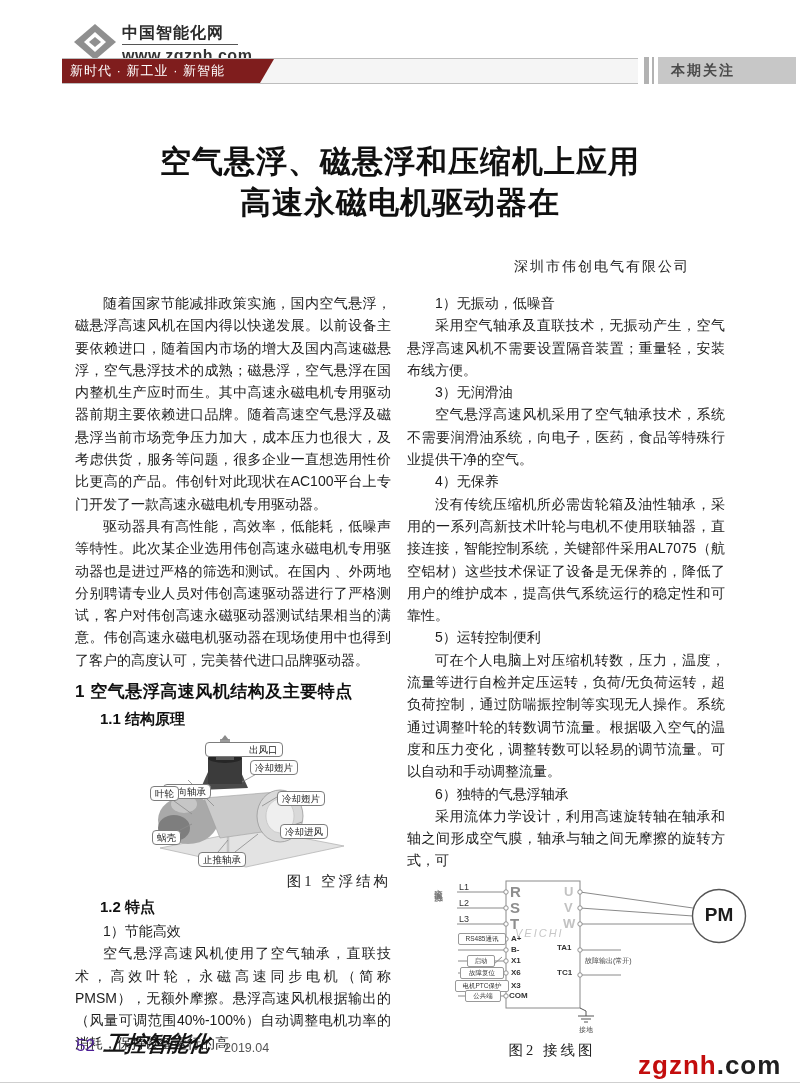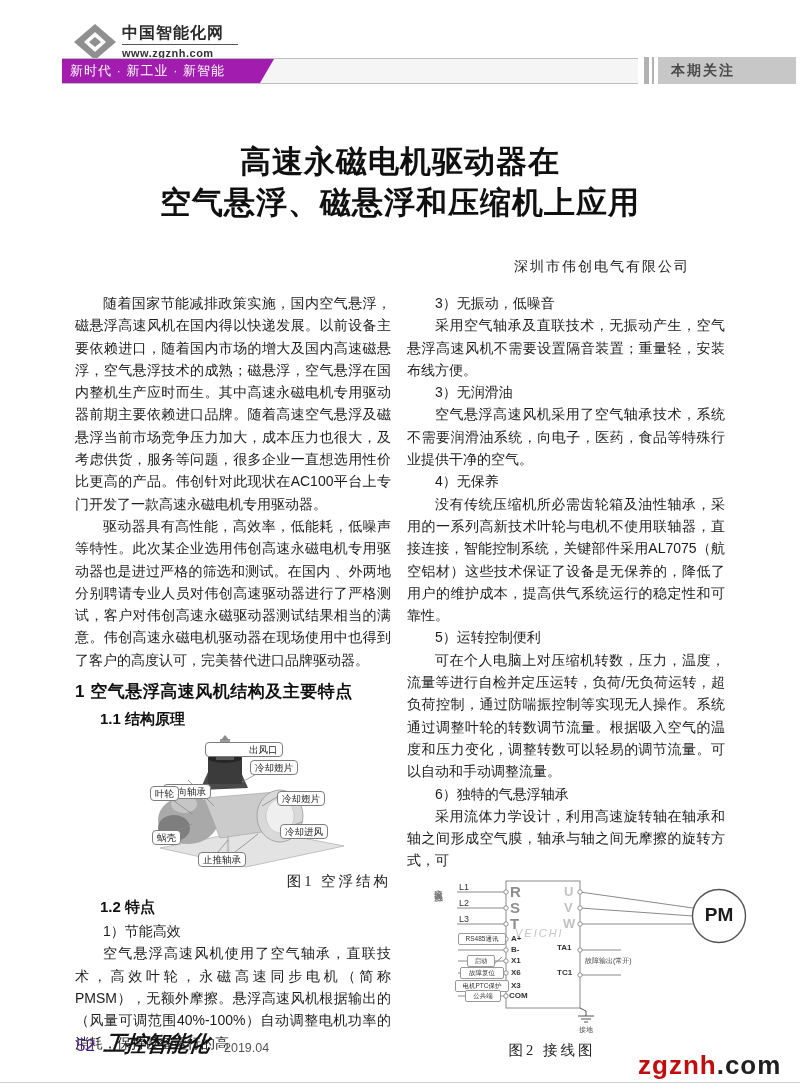--- a/index.html
+++ b/index.html
@@ -12,25 +12,25 @@
 
   
   .logo-mark { position:absolute; left:74px; top:24px; width:42px; height:36px; background:#8f8f8f;
     clip-path:polygon(50% 0,100% 50%,50% 100%,0 50%); }
   .logo-mark-inner { position:absolute; left:84px; top:32px; width:22px; height:20px; background:#ffffff;
     clip-path:polygon(50% 0,100% 50%,50% 100%,0 50%); }
   .logo-mark-stripe { position:absolute; left:89px; top:37px; width:12px; height:10px; background:#8f8f8f;
     clip-path:polygon(50% 0,100% 50%,50% 100%,0 50%); }
   .site-name { position:absolute; left:122px; top:23px; font-size:16px; font-weight:bold; color:#2b2b2b; letter-spacing:1px; }
   .site-rule { position:absolute; left:122px; top:44px; width:116px; height:1px; background:#555; }
-  .site-url  { position:absolute; left:122px; top:47px; font-size:11px; font-weight:bold; color:#333; letter-spacing:.5px; }
+  .site-url  { position:absolute; left:122px; top:47px; font-size:16px; font-weight:bold; color:#333; letter-spacing:.5px; }
 
   .banner-track { position:absolute; left:62px; top:58px; width:576px; height:24px;
     border-top:1px solid #bdbdbd; border-bottom:1px solid #bdbdbd; background:#f5f5f5; }
-  .banner-left { position:absolute; left:0; top:0; width:212px; height:24px; background:#a21caf;
+  .banner-left { position:absolute; left:0; top:0; width:212px; height:24px; background:#7f1d1d;
     clip-path:polygon(0 0,100% 0,calc(100% - 14px) 100%,0 100%);
     color:#fff; font-size:13px; line-height:24px; padding-left:8px; letter-spacing:1px; box-sizing:border-box; }
   .badge-bar1 { position:absolute; left:644px; top:57px; width:5px; height:27px; background:#b2b2b2; }
   .badge-bar2 { position:absolute; left:652px; top:57px; width:2px; height:27px; background:#b2b2b2; }
   .badge-box  { position:absolute; left:658px; top:57px; width:138px; height:27px; background:#c7c7c7;
     color:#4a4a4a; font-size:14px; font-weight:bold; line-height:27px; padding-left:13px; letter-spacing:2px; box-sizing:border-box; }
 
   
   .title { position:absolute; left:75px; top:141px; width:650px; text-align:center;
     font-family:"Liberation Serif","DejaVu Serif",serif; font-weight:900; font-size:31px; line-height:41px;
@@ -95,22 +95,22 @@
   <div class="site-url">www.zgznh.com</div>
 
   <div class="banner-track">
     <div class="banner-left">新时代 · 新工业 · 新智能</div>
   </div>
   <div class="badge-bar1"></div>
   <div class="badge-bar2"></div>
   <div class="badge-box">本期关注</div>
 
   <div class="title">
+    <div>空气悬浮、磁悬浮和压缩机上应用</div>
     <div>高速永磁电机驱动器在</div>
-    <div>空气悬浮、磁悬浮和压缩机上应用</div>
   </div>
   <div class="author">深圳市伟创电气有限公司</div>
 
   <div class="col-left">
     <p class="indent">随着国家节能减排政策实施，国内空气悬浮，磁悬浮高速风机在国内得以快递发展。以前设备主要依赖进口，随着国内市场的增大及国内高速磁悬浮，空气悬浮技术的成熟；磁悬浮，空气悬浮在国内整机生产应时而生。其中高速永磁电机专用驱动器前期主要依赖进口品牌。随着高速空气悬浮及磁悬浮当前市场竞争压力加大，成本压力也很大，及考虑供货，服务等问题，很多企业一直想选用性价比更高的产品。伟创针对此现状在AC100平台上专门开发了一款高速永磁电机专用驱动器。</p>
     <p class="indent">驱动器具有高性能，高效率，低能耗，低噪声等特性。此次某企业选用伟创高速永磁电机专用驱动器也是进过严格的筛选和测试。在国内 、外两地分别聘请专业人员对伟创高速驱动器进行了严格测试，客户对伟创高速永磁驱动器测试结果相当的满意。伟创高速永磁电机驱动器在现场使用中也得到了客户的高度认可，完美替代进口品牌驱动器。</p>
     <div class="h-sec">1 空气悬浮高速风机结构及主要特点</div>
     <div class="h-sub">1.1 结构原理</div>
 
     <div class="fig1">
@@ -152,21 +152,21 @@
       <div class="fig1-label" style="left:68px;  top:118px;">止推轴承</div>
     </div>
     <div class="fig-caption">图1 空浮结构</div>
 
     <div class="h-sub">1.2 特点</div>
     <p class="pt">1）节能高效</p>
     <p class="indent">空气悬浮高速风机使用了空气轴承，直联技术，高效叶轮，永磁高速同步电机（简称PMSM），无额外摩擦。悬浮高速风机根据输出的（风量可调范围40%-100%）自动调整电机功率的消耗，保持设备运行的高</p>
   </div>
 
   <div class="col-right">
-    <p class="pt">3）无振动，低噪音</p>
+    <p class="pt">1）无振动，低噪音</p>
     <p class="indent">采用空气轴承及直联技术，无振动产生，空气悬浮高速风机不需要设置隔音装置；重量轻，安装布线方便。</p>
     <p class="pt">3）无润滑油</p>
     <p class="indent">空气悬浮高速风机采用了空气轴承技术，系统不需要润滑油系统，向电子，医药，食品等特殊行业提供干净的空气。</p>
     <p class="pt">4）无保养</p>
     <p class="indent">没有传统压缩机所必需齿轮箱及油性轴承，采用的一系列高新技术叶轮与电机不使用联轴器，直接连接，智能控制系统，关键部件采用AL7075（航空铝材）这些技术保证了设备是无保养的，降低了用户的维护成本，提高供气系统运行的稳定性和可靠性。</p>
     <p class="pt">5）运转控制便利</p>
     <p class="indent">可在个人电脑上对压缩机转数，压力，温度，流量等进行自检并定压运转，负荷/无负荷运转，超负荷控制，通过防喘振控制等实现无人操作。系统通过调整叶轮的转数调节流量。根据吸入空气的温度和压力变化，调整转数可以轻易的调节流量。可以自动和手动调整流量。</p>
     <p class="pt">6）独特的气悬浮轴承</p>
     <p class="indent">采用流体力学设计，利用高速旋转轴在轴承和轴之间形成空气膜，轴承与轴之间无摩擦的旋转方式，可</p>
 

